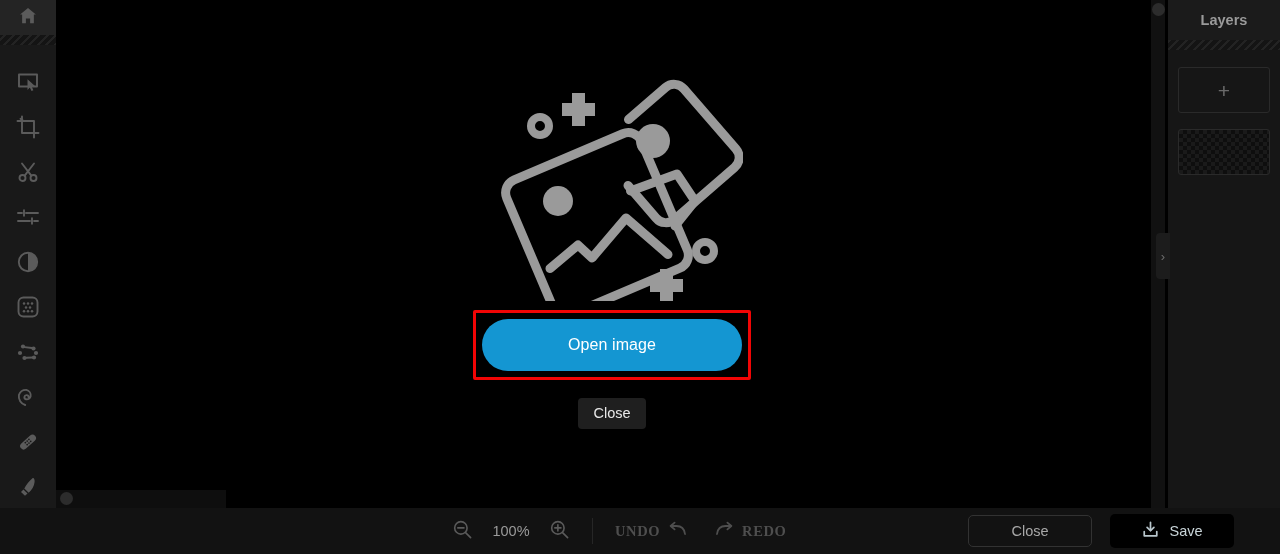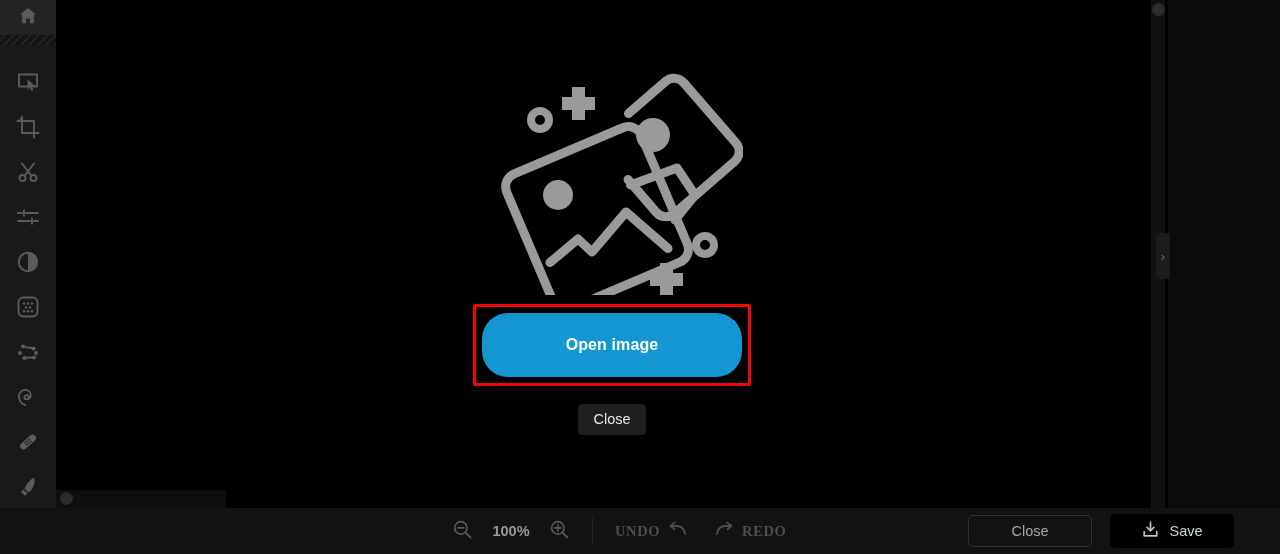--- a/index.html
+++ b/index.html
@@ -70,26 +70,26 @@
     padding: 0;
   }
   #open-image-highlight {
     position: absolute;
     left: -9px; top: -9px; right: -9px; bottom: -9px;
     border: 3px solid #f20505;
     border-radius: 2px;
     pointer-events: none;
   }
   #open-image-button {
-    width: 260px; height: 64px;
+    width: 260px; height: 52px;
     background: #1496d2;
     border: none; border-radius: 26px;
     color: #ffffff;
     font-family: "Liberation Sans", sans-serif;
-    font-size: 16px; font-weight: bold;
+    font-size: 16px; font-weight: normal;
     letter-spacing: .1px;
     cursor: pointer;
     display: flex; align-items: center; justify-content: center;
   }
   #close-link-button {
     margin-top: 27px;
     background: #1f1f1f;
     border: none; border-radius: 4px;
     color: #e8e8e8;
     font-family: "Liberation Sans", sans-serif;
@@ -173,21 +173,21 @@
     margin-left: auto;
     display: flex; align-items: center;
     height: 46px;
   }
   #zoom-group {
     display: flex; align-items: center; gap: 16px;
     margin-left: 452px;
   }
   .zoom-btn { cursor: pointer; display: flex; align-items: center; }
   #zoom-level {
-    color: #9a9a9a; font-size: 14.5px; font-weight: bold;
+    color: #9a9a9a; font-size: 14.5px; font-weight: normal;
     min-width: 44px; text-align: center;
   }
   .bar-divider {
     width: 1px; height: 26px; background: #262626;
     margin: 0 22px;
   }
   #history-group { display: flex; align-items: center; gap: 26px; }
   .history-btn {
     display: flex; align-items: center; gap: 8px;
     color: #4e4e4e; font-size: 14.5px; font-weight: bold;
@@ -402,20 +402,30 @@
 
       <button id="close-link-button">Close</button>
     </div>
 
     <div id="v-scroll-track"></div>
     <div id="v-scroll-thumb"></div>
     <div id="h-scroll-track"></div>
     <div id="h-scroll-thumb"></div>
   </div>
 
+  <div id="layers-panel">
+    <div id="layers-title">Layers</div>
+    <div class="hatch"></div>
+    <div id="layers-body">
+      <div id="add-layer-box" class="layer-box">
+        <span id="add-layer-plus">+</span>
+      </div>
+      <div id="layer-thumb-box" class="layer-box"></div>
+    </div>
+  </div>
 
   <div id="panel-collapse-handle">
     <span style="color:#6d6d6d;font-size:13px;line-height:1;">›</span>
   </div>
 
   <div id="bottom-bar">
 
     <div id="zoom-group">
       <span class="zoom-btn">
         <span>

